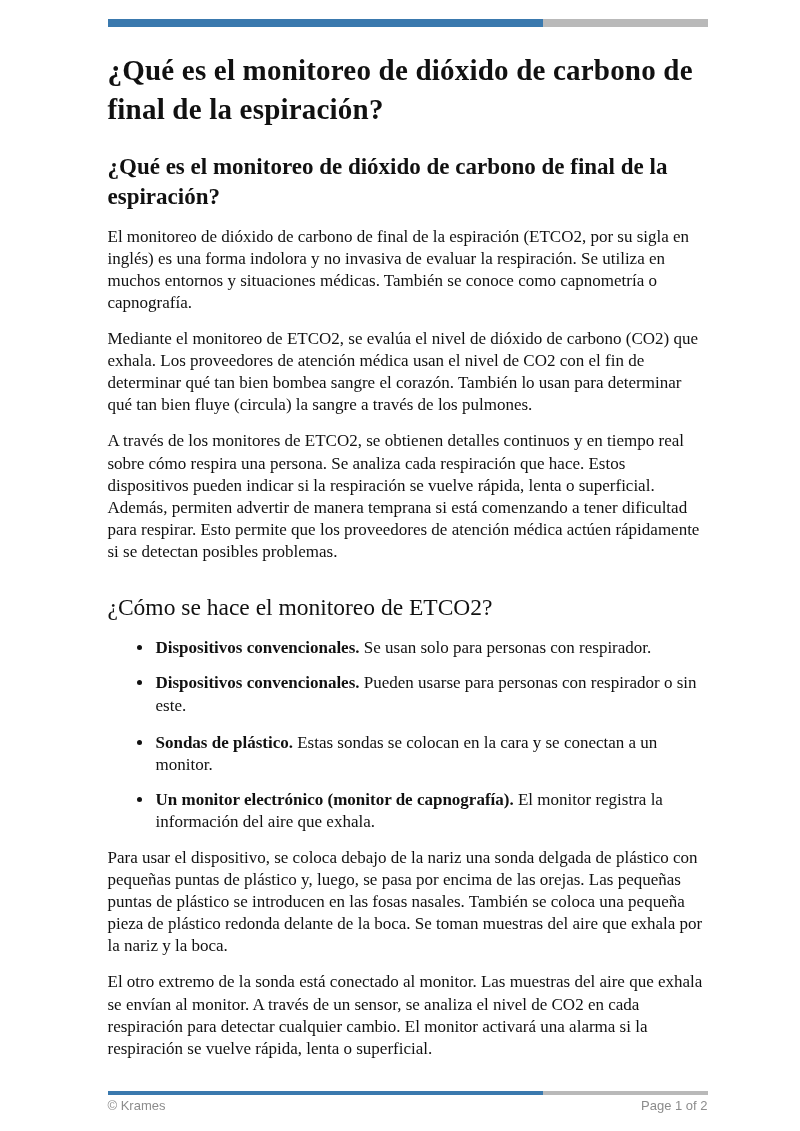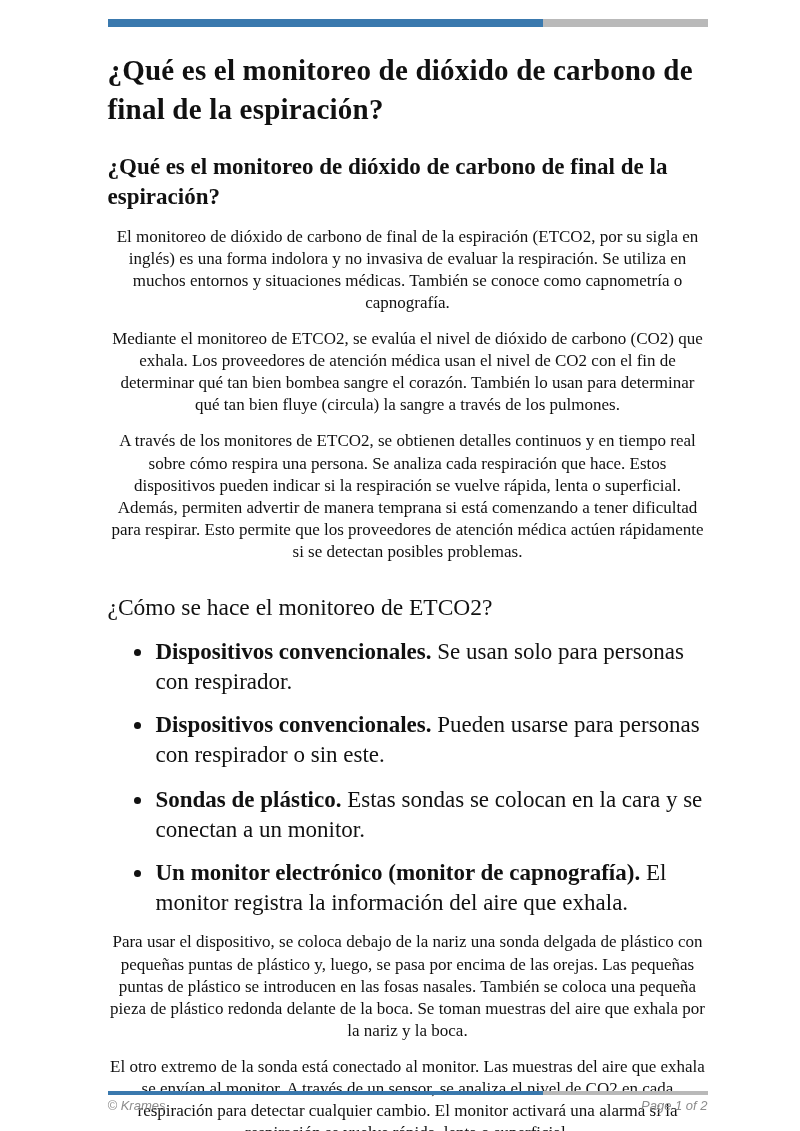--- a/index.html
+++ b/index.html
@@ -49,27 +49,26 @@
   h2.section-heading {
     margin: 30px 0 0 0;
     font-size: 23.5px;
     line-height: 1.25;
     font-weight: normal;
   }
   p.body-para {
     margin: 14px 0 0 0;
     font-size: 17px;
     line-height: 1.3;
-    text-align: center;
   }
   ul.bullet-list {
     margin: 15px 0 0 0;
     padding: 0 0 0 46px;
     list-style: disc;
-    font-size: 23px;
+    font-size: 17px;
     line-height: 1.3;
   }
   ul.bullet-list li {
     margin: 0 0 13px 0;
     padding-left: 2px;
   }
   ul.bullet-list li:last-child { margin-bottom: 0; }
   .lead-bold { font-weight: bold; }
 
   
@@ -78,21 +77,20 @@
     left: 100px;
     width: 600px;
     top: 1091px;
   }
   .footerbar { height: 4px; }
   .footer-row {
     display: flex;
     justify-content: space-between;
     margin-top: 3px;
     font-family: "Liberation Sans", sans-serif;
-    font-style: italic;
     font-size: 13px;
     color: #8c8c8c;
   }
 </style>
 </head>
 <body>
 
 <div class="page">
   <div class="content">
 

